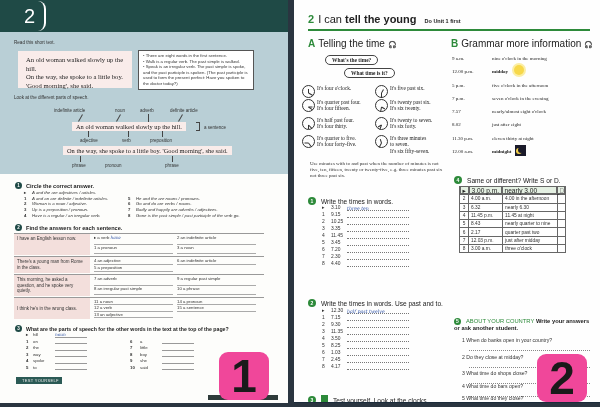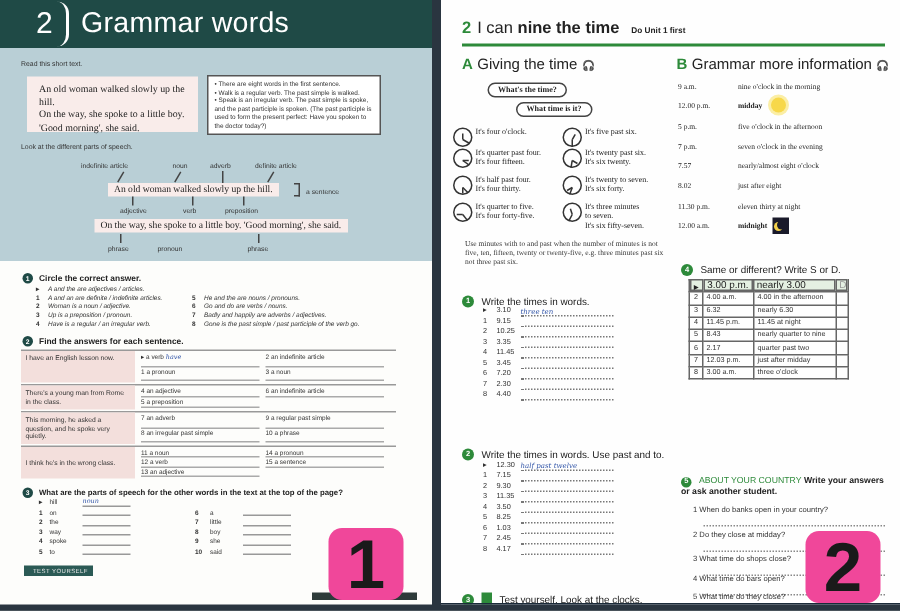--- a/index.html
+++ b/index.html
@@ -84,21 +84,20 @@
 </style>
 </head>
 <body>
 
 <div class="stage">
 
   <div class="p1">
     <div class="p1-head">
       <span class="p1-num">2</span>
       <span class="p1-paren"></span>
-      <span class="p1-title">Grammar words</span>
     </div>
     <div class="p1-blue"></div>
     <div class="p1-read small">Read this short text.</div>
 
     <div class="storybox">
       <div>An old woman walked slowly up the hill.</div>
       <div>On the way, she spoke to a little boy.</div>
       <div>'Good morning', she said.</div>
     </div>
 
@@ -259,26 +258,26 @@
         </div>
     </div>
 
     <div class="testbar">TEST YOURSELF</div>
     <div class="p1-foot"></div>
     <div class="badge" style="left:219px;top:352px">1</div>
   </div>
 
   <div class="p2">
     <div class="p2-title">
-      <span class="num">2</span><span>I can </span><b>nine the time</b><span class="sub">Do Unit 1 first</span>
+      <span class="num">2</span><span>I can </span><b>tell the young</b><span class="sub">Do Unit 1 first</span>
     </div>
     <div class="p2-rule"></div>
 
     <div class="h2" style="left:14px;top:38px">
-      <span class="let">A</span><span>Giving the time</span><span class="ear">🎧</span>
+      <span class="let">A</span><span>Telling the time</span><span class="ear">🎧</span>
     </div>
     <div class="h2" style="left:157px;top:38px">
       <span class="let">B</span><span>Grammar more information</span><span class="ear">🎧</span>
     </div>
 
     <div class="bubble" style="left:31px;top:55px">What's the time?</div>
     <div class="bubble" style="left:50px;top:68px">What time is it?</div>
 
     <div class="clk" style="left:8px;top:85px">
       <div class="clockface">

